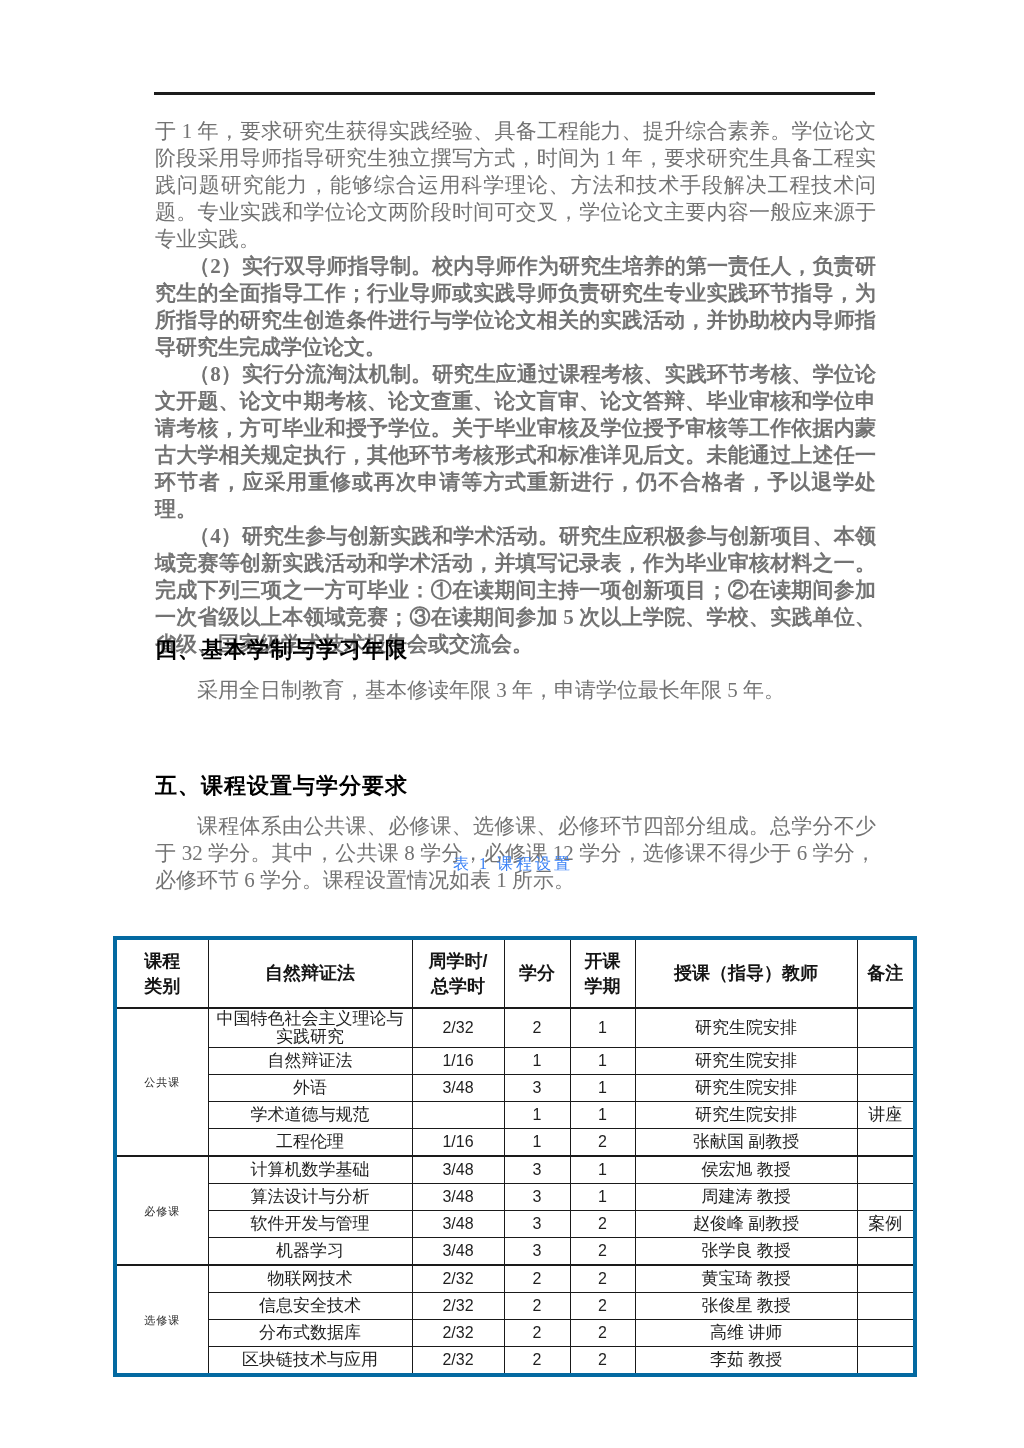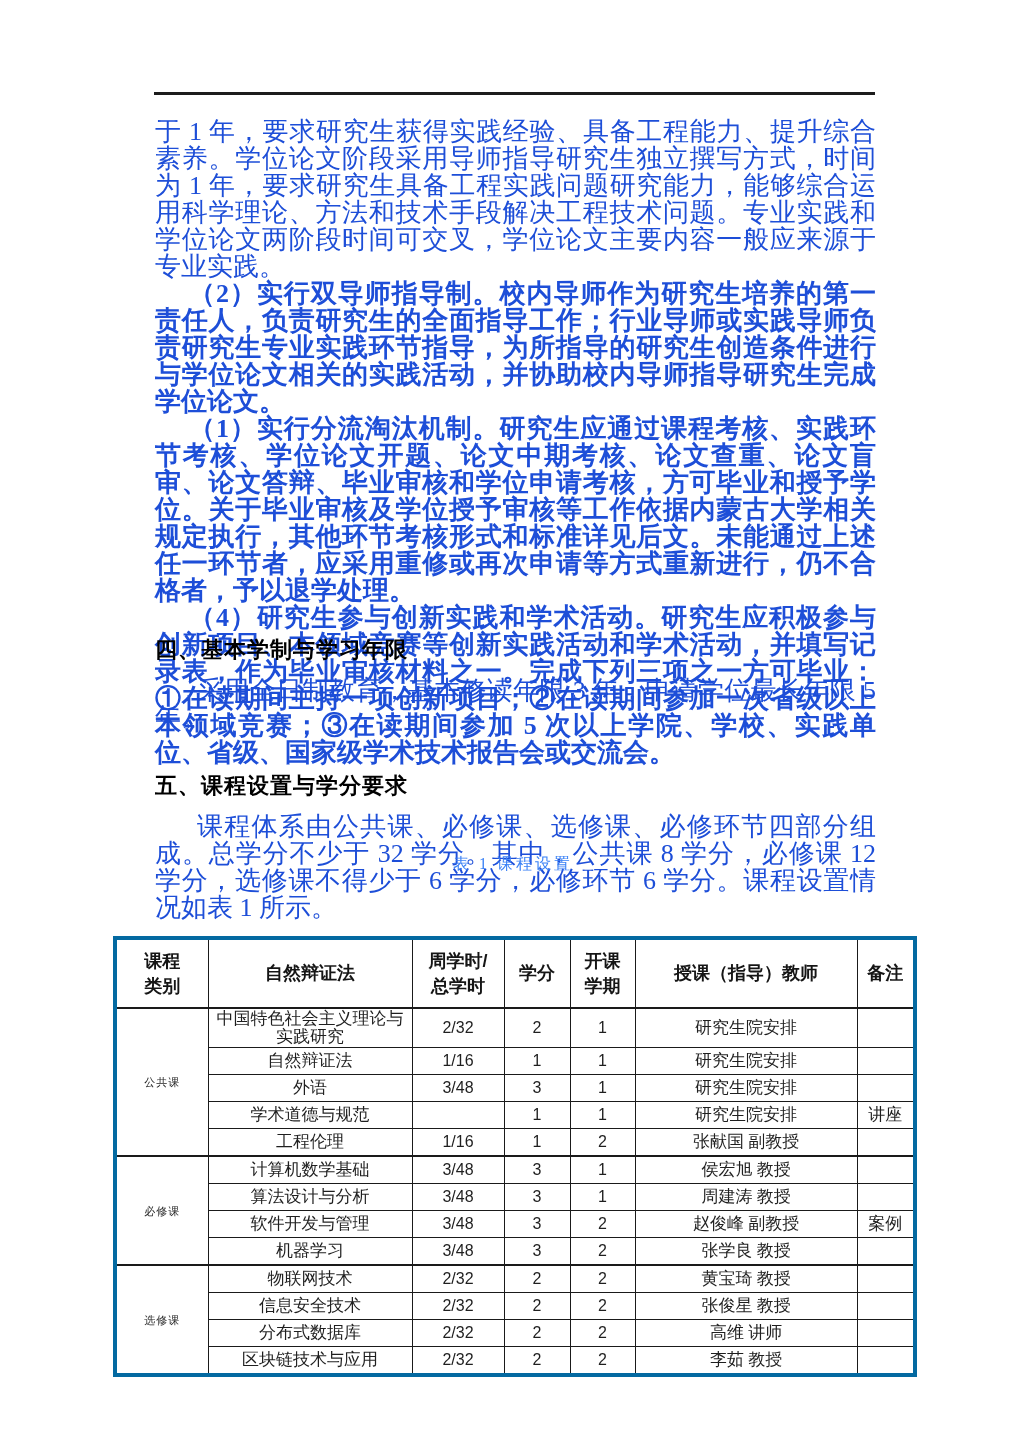--- a/index.html
+++ b/index.html
@@ -11,23 +11,23 @@
     color:#1b1b1b;
     font-family:"Liberation Serif","DejaVu Serif",serif;
     overflow:hidden;
   }
   .top-rule {
     position:absolute; left:154px; top:92px;
     width:721px; height:3px; background:#1c1c1c;
   }
   .text-block { position:absolute; left:155px; top:118px; width:721px; }
   .para {
-    font-size:26px; line-height:27px;
+    font-size:21px; line-height:27px;
     text-align:justify; text-justify:inter-character;
-    color:#1d4ed8;
+    color:#737373;
   }
   .para.indent-paren { text-indent:34px;font-weight:bold; }
   .para.indent-2em  { text-indent:42px; }
   .sec4-block { position:absolute; left:155px; top:636px; width:721px; }
   .sec5-block { position:absolute; left:155px; top:772px; width:721px; }
   .sec-heading {
     font-family:"Liberation Sans","DejaVu Sans",sans-serif;
     font-weight:bold; font-size:22px; line-height:28px; color:#000000;
     letter-spacing:1px;
   }
@@ -72,21 +72,21 @@
 </head>
 <body>
 
 <div class="page">
 
   <div class="top-rule"></div>
 
   <div class="text-block">
     <p class="para">于 1 年，要求研究生获得实践经验、具备工程能力、提升综合素养。学位论文阶段采用导师指导研究生独立撰写方式，时间为 1 年，要求研究生具备工程实践问题研究能力，能够综合运用科学理论、方法和技术手段解决工程技术问题。专业实践和学位论文两阶段时间可交叉，学位论文主要内容一般应来源于专业实践。</p>
     <p class="para indent-paren">（2）实行双导师指导制。校内导师作为研究生培养的第一责任人，负责研究生的全面指导工作；行业导师或实践导师负责研究生专业实践环节指导，为所指导的研究生创造条件进行与学位论文相关的实践活动，并协助校内导师指导研究生完成学位论文。</p>
-    <p class="para indent-paren">（1）实行分流淘汰机制。研究生应通过课程考核、实践环节考核、学位论文开题、论文中期考核、论文查重、论文盲审、论文答辩、毕业审核和学位申请考核，方可毕业和授予学位。关于毕业审核及学位授予审核等工作依据内蒙古大学相关规定执行，其他环节考核形式和标准详见后文。未能通过上述任一环节者，应采用重修或再次申请等方式重新进行，仍不合格者，予以退学处理。</p>
+    <p class="para indent-paren">（8）实行分流淘汰机制。研究生应通过课程考核、实践环节考核、学位论文开题、论文中期考核、论文查重、论文盲审、论文答辩、毕业审核和学位申请考核，方可毕业和授予学位。关于毕业审核及学位授予审核等工作依据内蒙古大学相关规定执行，其他环节考核形式和标准详见后文。未能通过上述任一环节者，应采用重修或再次申请等方式重新进行，仍不合格者，予以退学处理。</p>
     <p class="para indent-paren">（4）研究生参与创新实践和学术活动。研究生应积极参与创新项目、本领域竞赛等创新实践活动和学术活动，并填写记录表，作为毕业审核材料之一。完成下列三项之一方可毕业：①在读期间主持一项创新项目；②在读期间参加一次省级以上本领域竞赛；③在读期间参加 5 次以上学院、学校、实践单位、省级、国家级学术技术报告会或交流会。</p>
   </div>
 
   <div class="sec4-block">
     <div class="sec-heading">四、基本学制与学习年限</div>
     <p class="para indent-2em sec-body">采用全日制教育，基本修读年限 3 年，申请学位最长年限 5 年。</p>
   </div>
 
   <div class="sec5-block">
     <div class="sec-heading">五、课程设置与学分要求</div>

